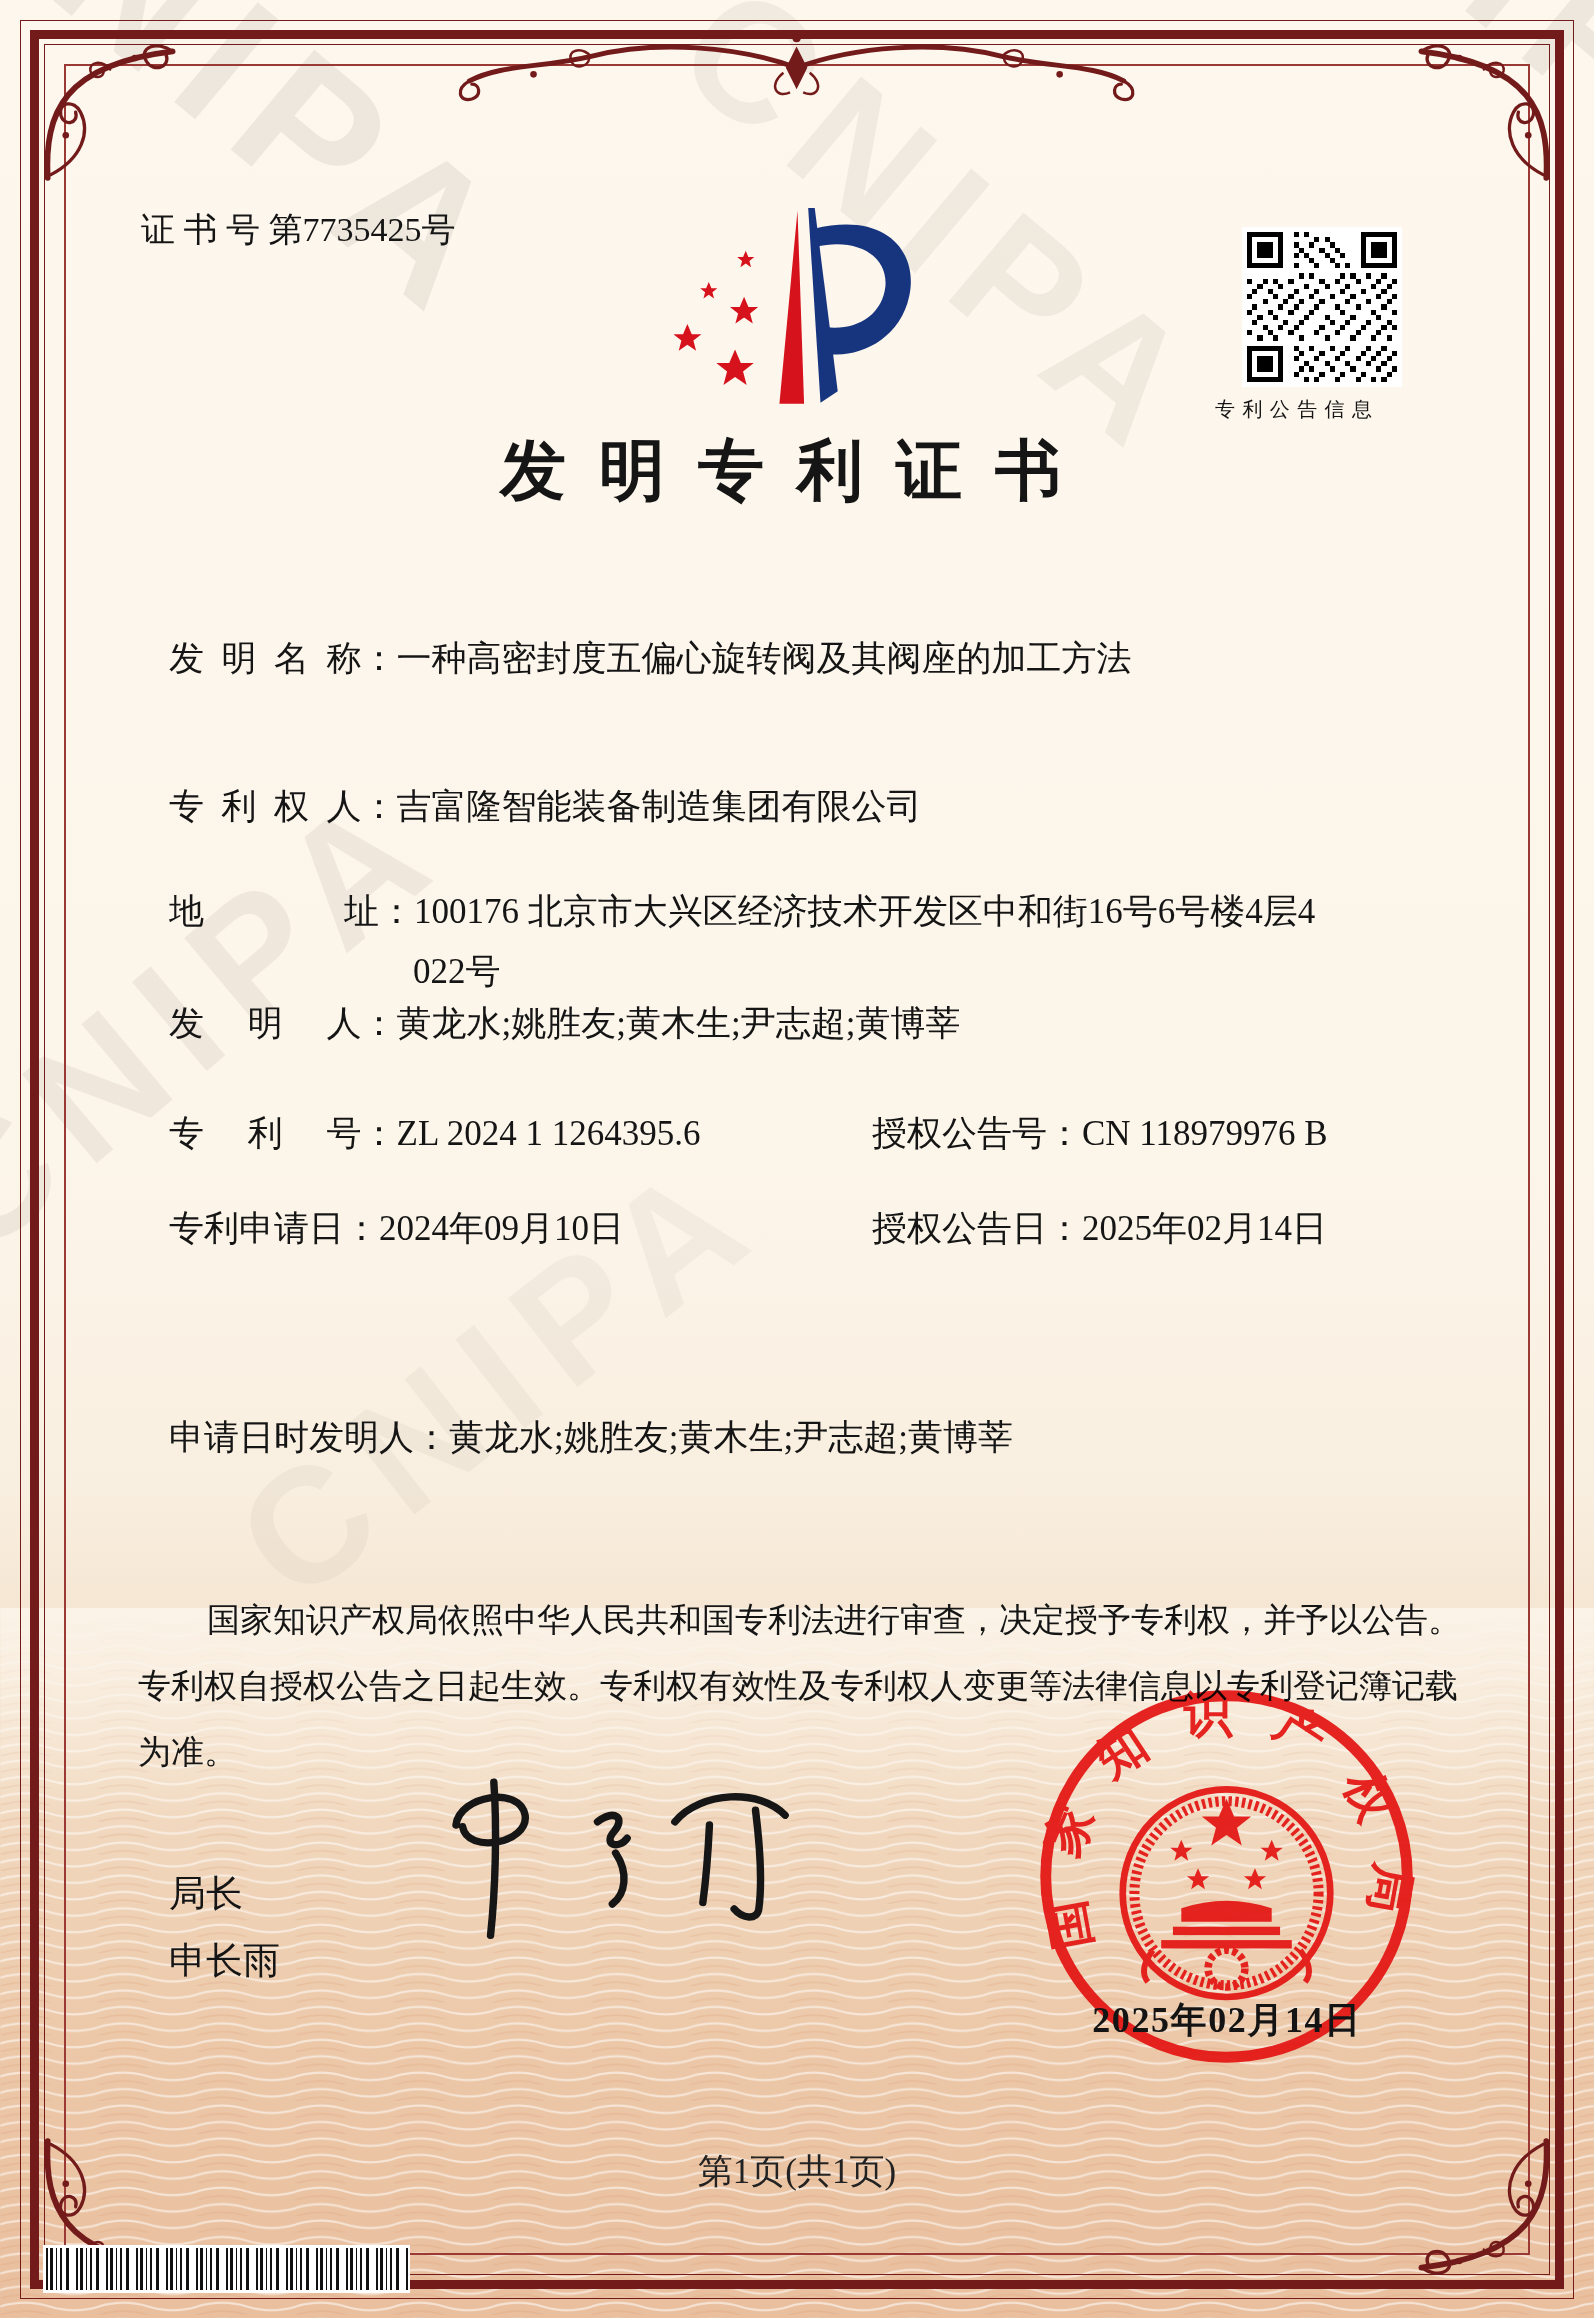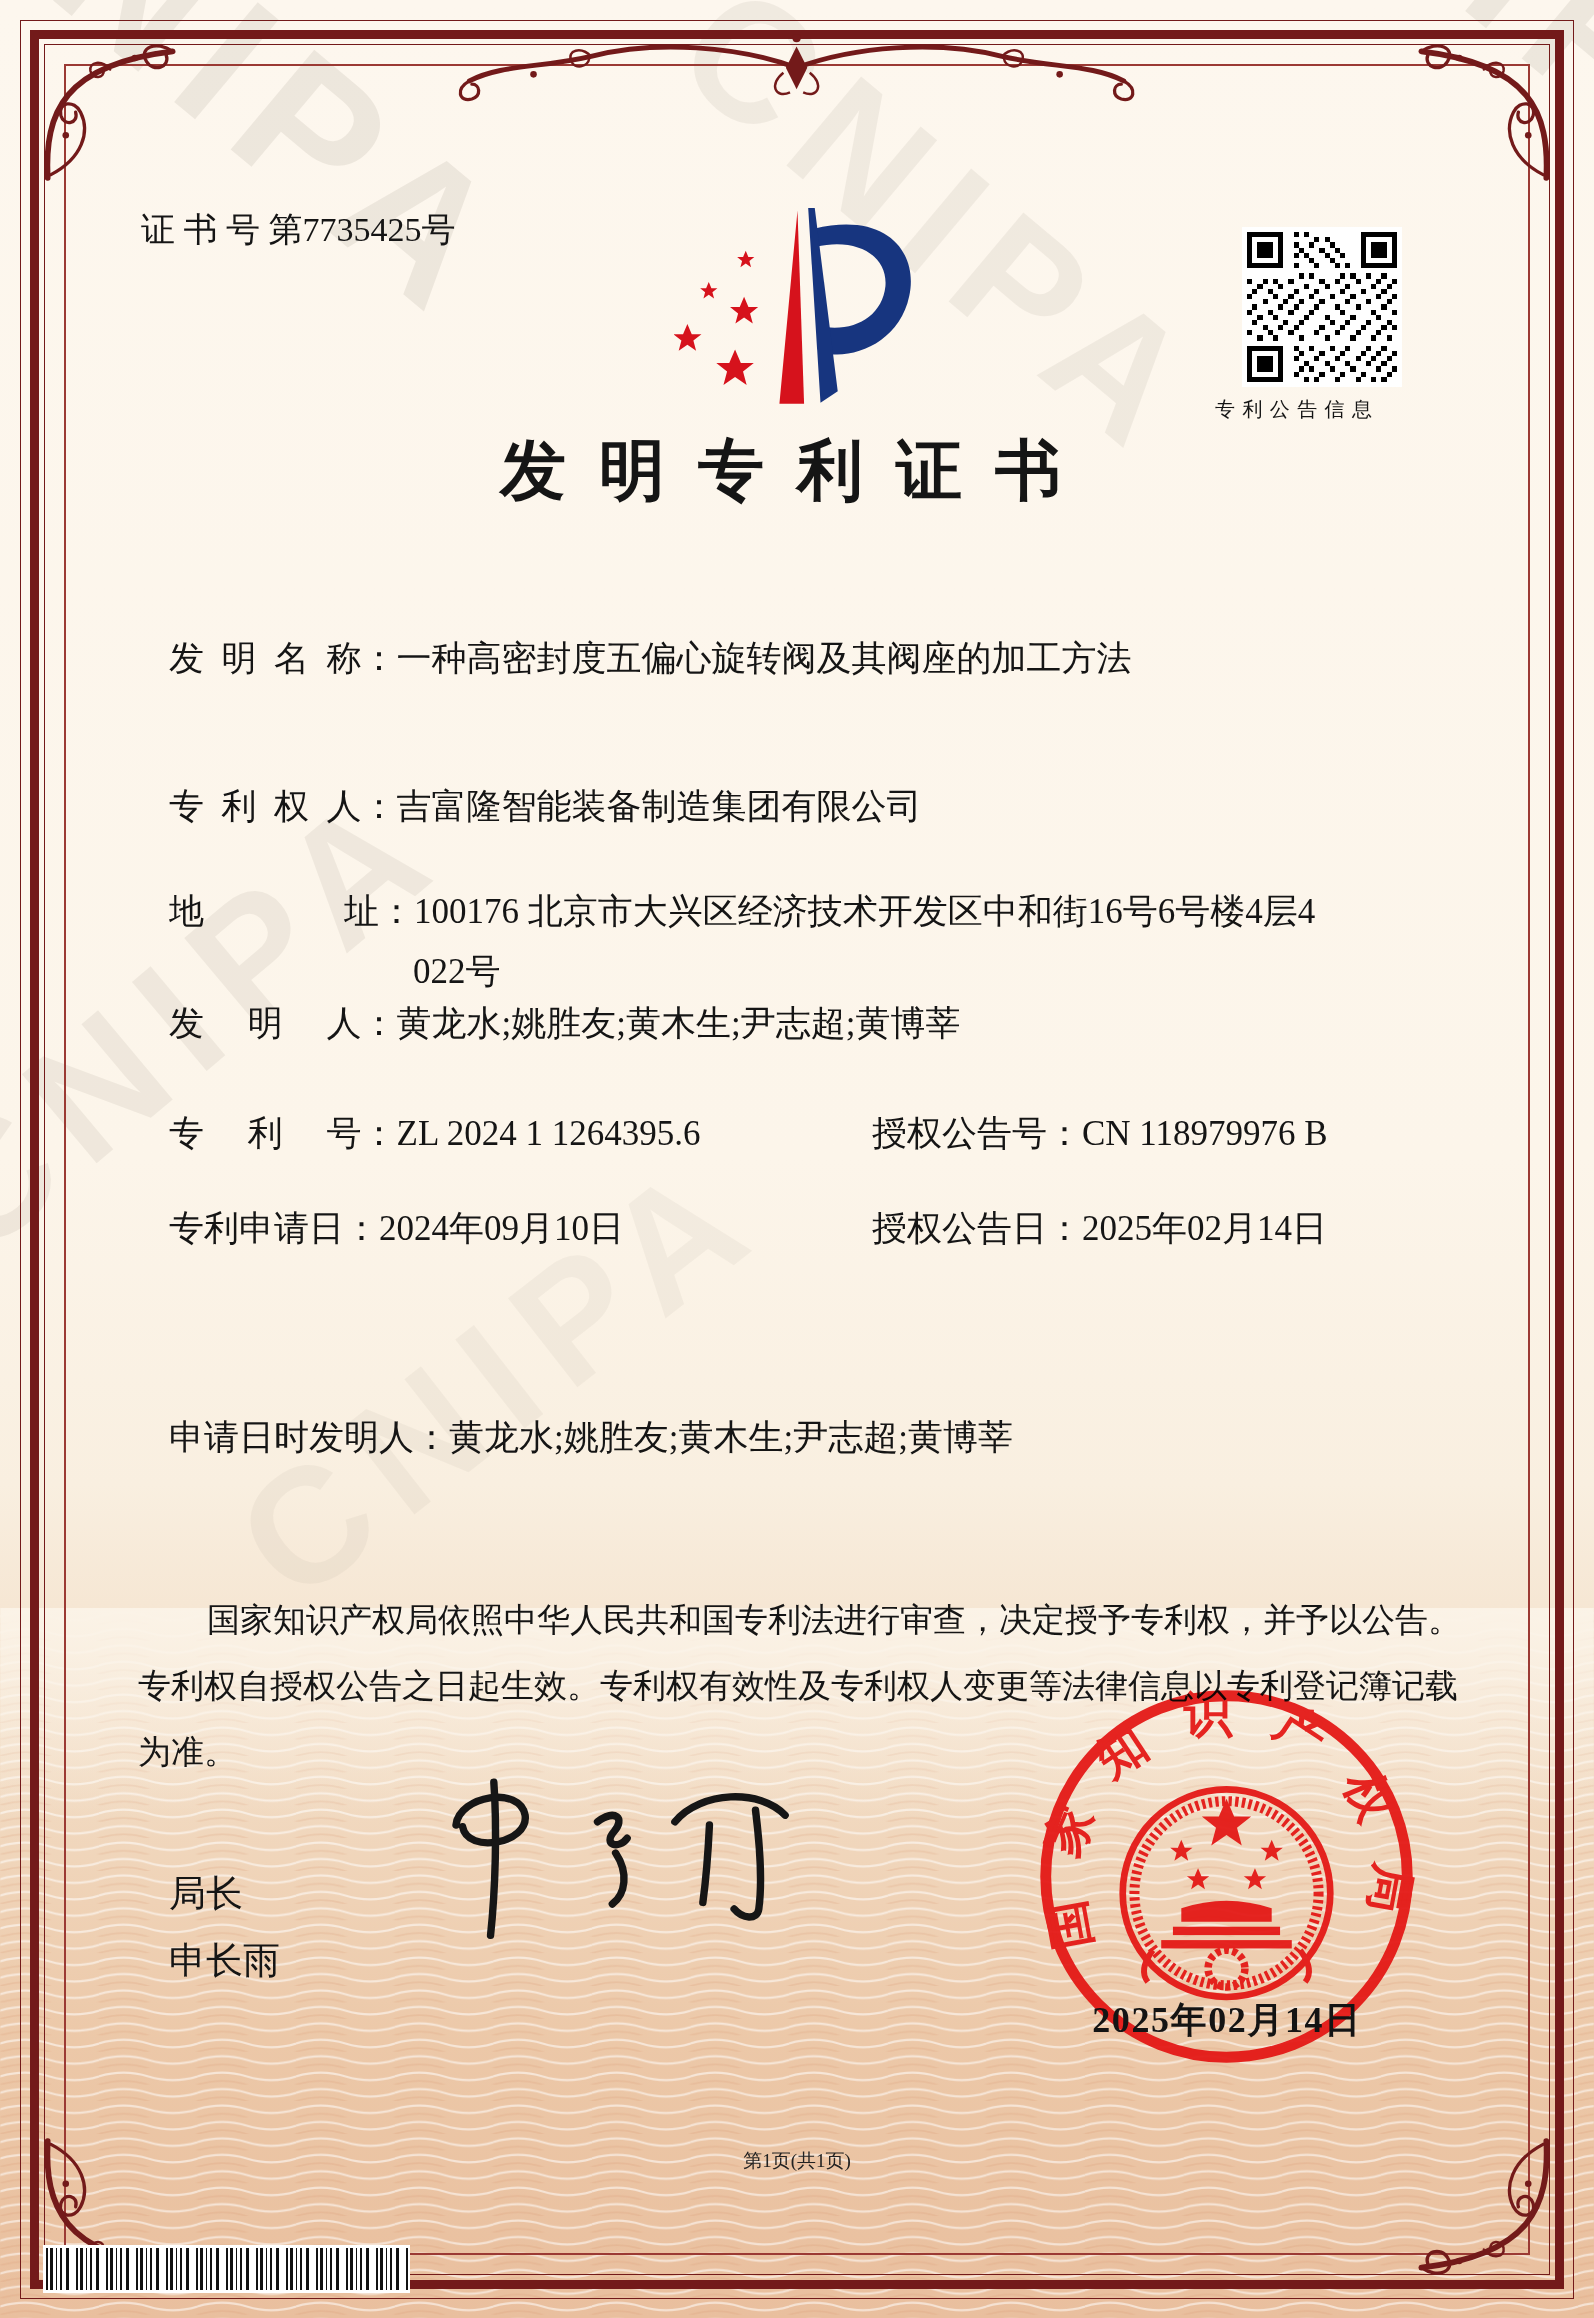--- a/index.html
+++ b/index.html
@@ -28,21 +28,21 @@
   .lab{white-space:pre;}
   .val{white-space:pre;font-family:Liberation Serif, serif;}
   .pair2{position:absolute;left:703px;top:0;white-space:pre;}
   .stmt{left:138px;top:1587px;width:1348px;font-size:33px;line-height:66px;}
   .stmt .l1{text-indent:69px;}
   .director{left:169px;top:1860px;font-size:37px;line-height:67px;}
   .sig-svg{left:428px;top:1774px;z-index:7;}
   .seal{left:1034px;top:1684px;width:385px;height:385px;z-index:6;opacity:.93;mix-blend-mode:multiply;}
   .sealdate{left:1038px;top:1996px;width:378px;text-align:center;font-size:36px;
             font-weight:bold;z-index:7;color:#141414;letter-spacing:1.6px;}
-  .footer{left:0;top:2148px;width:100%;text-align:center;font-size:19px;color:#222;z-index:7;}
+  .footer{left:0;top:2148px;width:100%;text-align:center;font-size:35px;color:#222;z-index:7;}
   .barcode{left:43px;top:2245px;width:367px;height:48px;background:#fff;padding:3.3px 2.5px;box-sizing:border-box;z-index:7;}
   .bars{width:100%;height:100%;
     background:repeating-linear-gradient(90deg,
       #111 0px 2.5px,#fff 2.5px 4.1px,#111 4.1px 7.4px,#fff 7.4px 10px,#111 10px 10.7px,#fff 10.7px 14px,
       #111 14px 15.6px,#fff 15.6px 20px,#111 20px 23px,#fff 23px 25px,#111 25px 25.5px,#fff 25.5px 30px);}
   .waves{position:absolute;left:0;top:1608px;width:1594px;height:710px;z-index:1;}
 </style>
 </head>
 <body>
 

